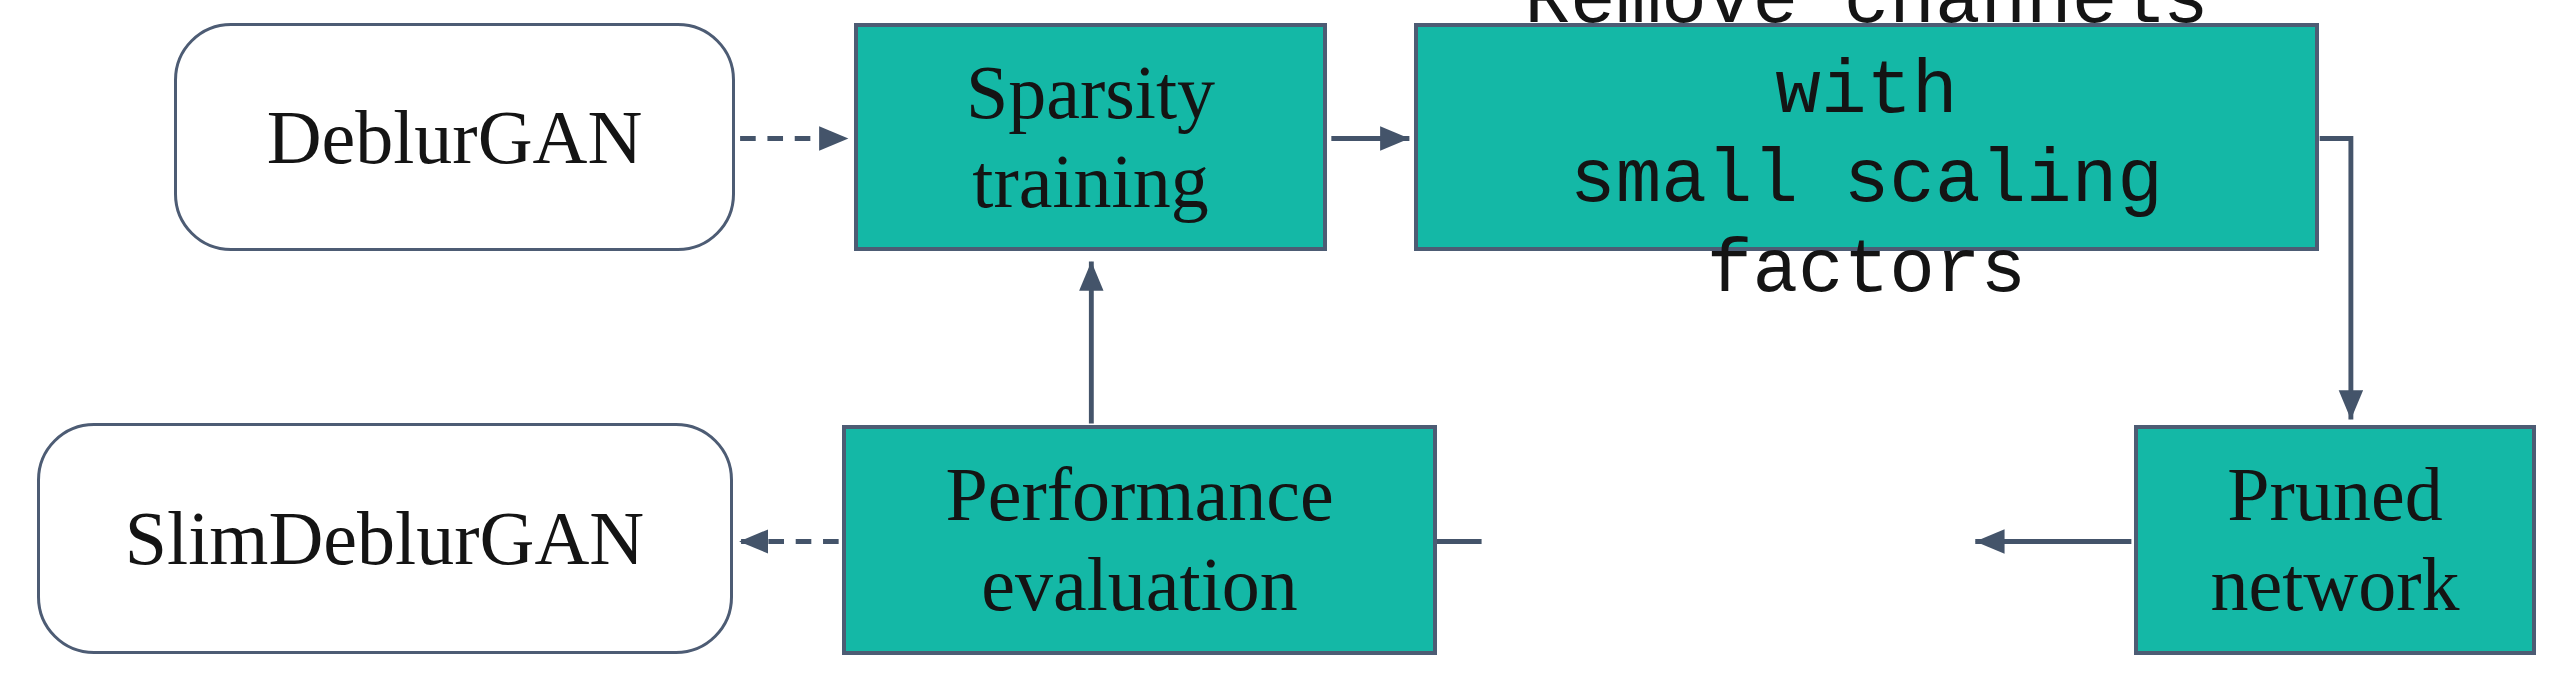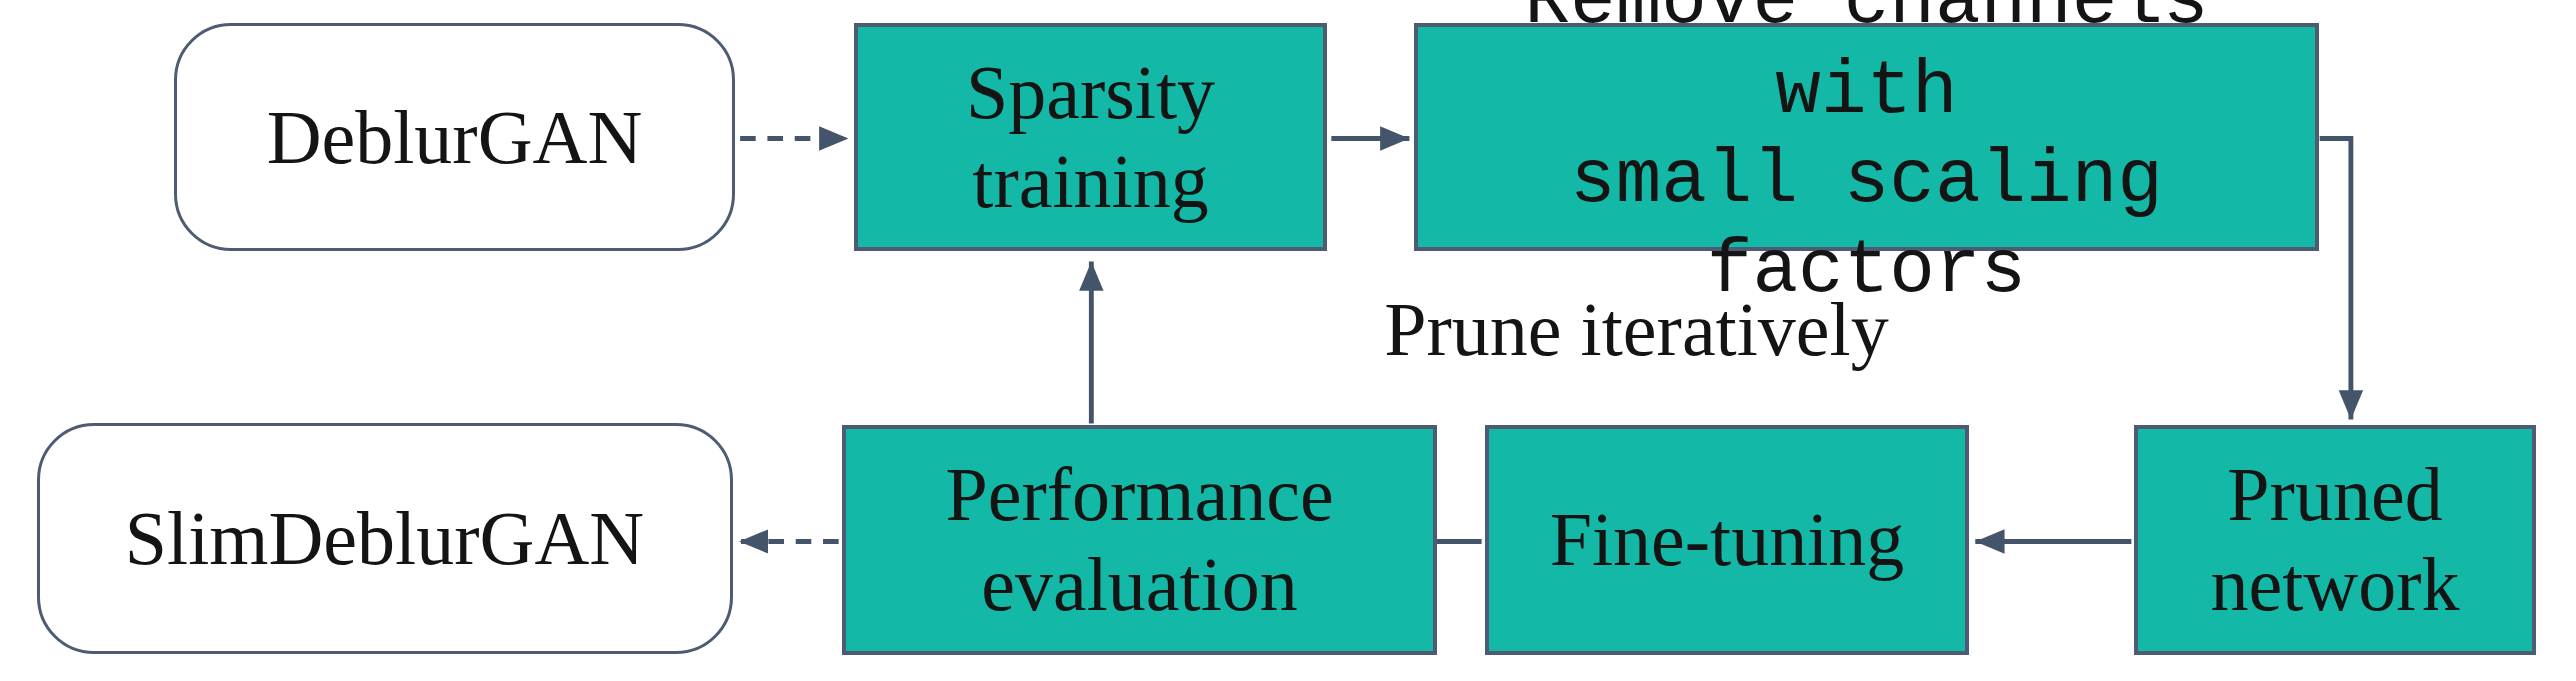--- a/index.html
+++ b/index.html
@@ -97,29 +97,25 @@
   <div class="node process" style="left:1397px; top:23.4px; width:905px; height:228px;font-family:Liberation Mono, monospace;">
     <span class="label">Remove channels with
 small scaling factors</span>
   </div>
 
   <div class="node process" style="left:2117px; top:425px; width:402px; height:230px;">
     <span class="label">Pruned
 network</span>
   </div>
 
-  <div class="node process" style="left:1468px; top:425px; width:484px; height:230px;">
-    <span class="label">Fine-tuning</span>
-  </div>
 
   <div class="node process" style="left:825px; top:425px; width:595px; height:230px;">
     <span class="label">Performance
 evaluation</span>
   </div>
 
   <div class="node terminator" style="left:19.5px; top:423px; width:696px; height:231px;">
     <span class="label">SlimDeblurGAN</span>
   </div>
 
-  <div class="annotation">Prune iteratively</div>
 
 </div>
 
 
 </body></html>

